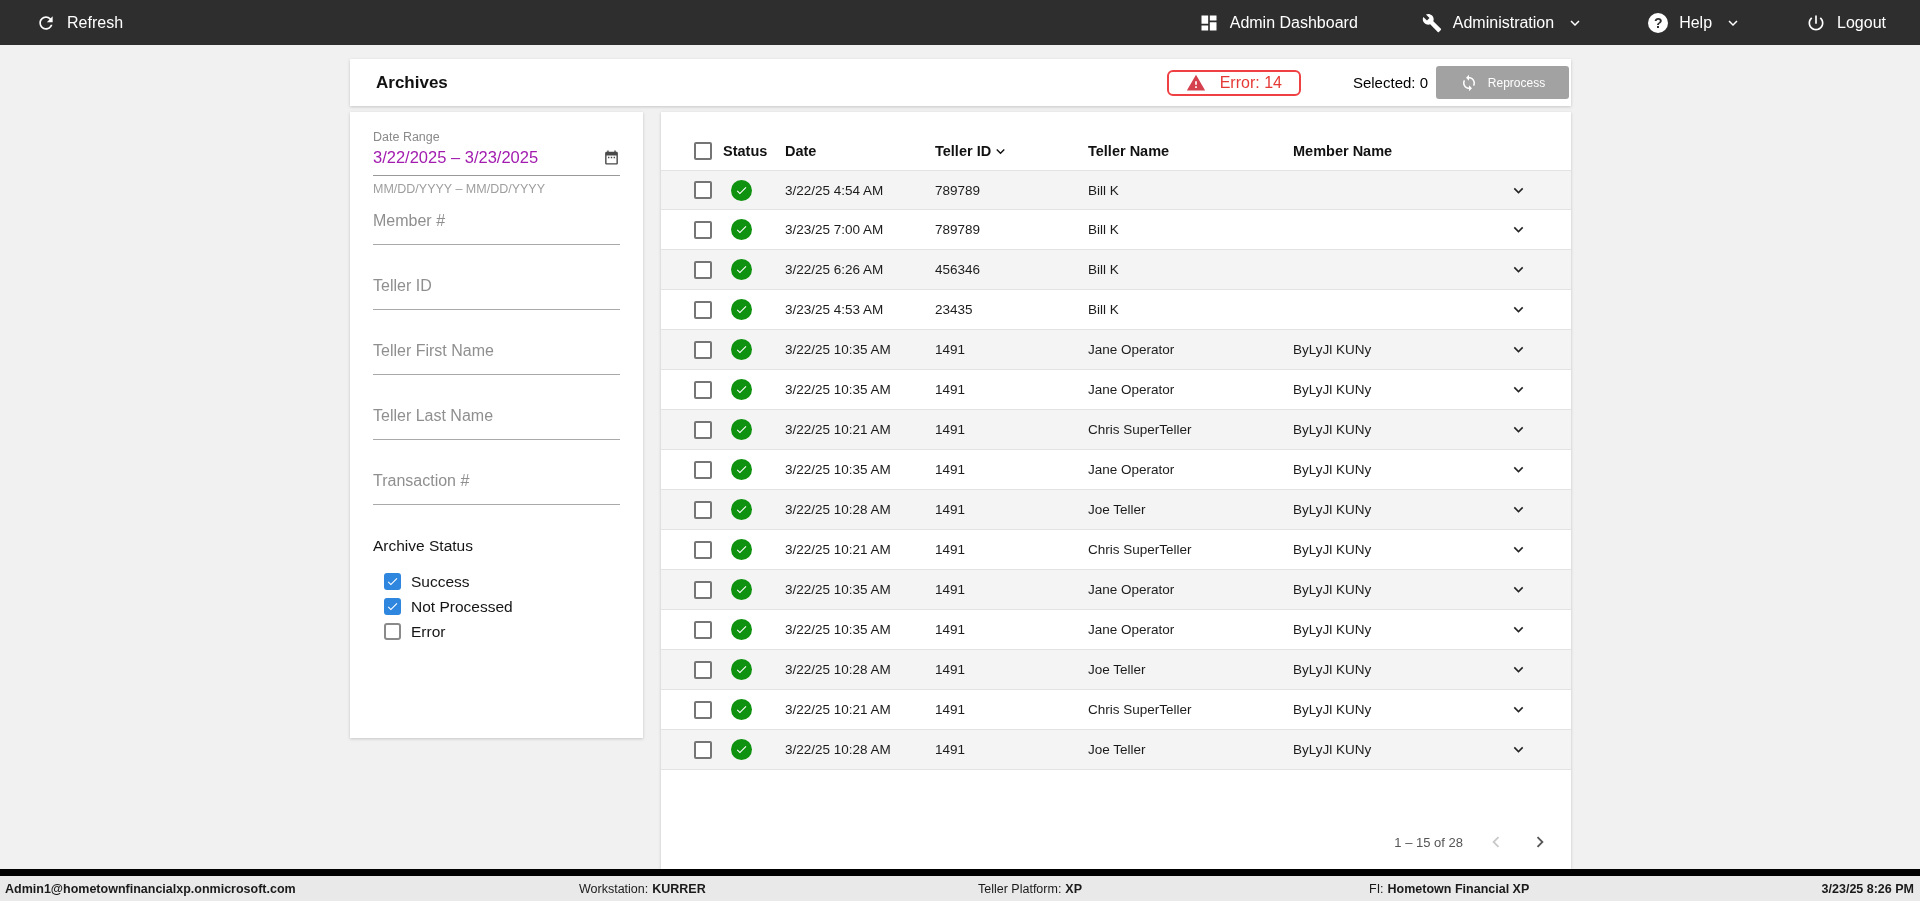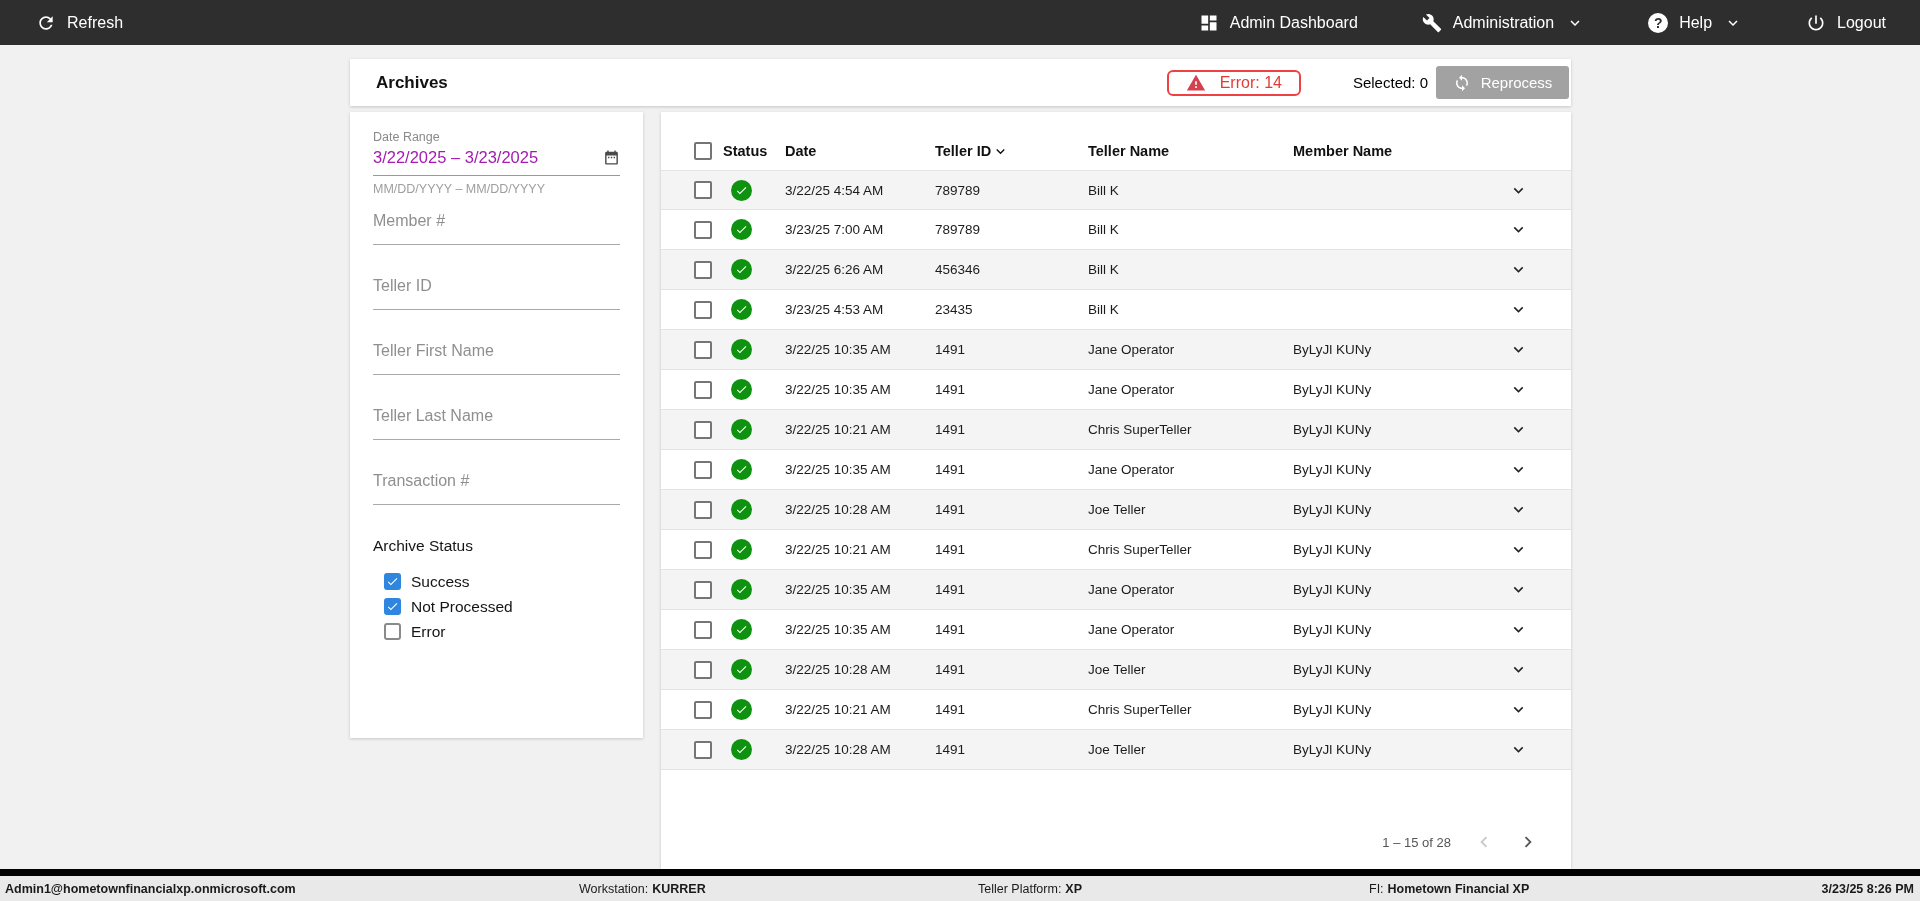--- a/index.html
+++ b/index.html
@@ -39,21 +39,21 @@
   .page-title{font-size:17px;font-weight:bold;color:#111;margin:0;}
   .error-pill{
     margin-left:auto;display:flex;align-items:center;gap:14px;height:26px;
     border:2px solid #ef4043;border-radius:6px;padding:0 17px;background:#fff;
     color:var(--error-red,#e53935);font-size:16px;cursor:pointer;box-sizing:border-box;
   }
   .warn-ic{width:20px;height:20px;fill:#d5404e;display:block;}
   .selected-count{margin-left:52px;font-size:15px;color:#000000;white-space:nowrap;}
   .reprocess{
     margin-left:8px;width:133px;height:33px;border:none;border-radius:3px;
-    background:var(--disabled-gray,#a2a2a2);color:#fff;font-size:15px;
+    background:var(--disabled-gray,#a2a2a2);color:#fff;font-size:12px;
     display:flex;align-items:center;justify-content:center;gap:10px;
   }
   .sync-ic{width:18px;height:18px;fill:#fff;display:block;}
 
   
   .filter-card{position:absolute;left:350px;top:112px;width:293px;height:626px;padding:0 23px;}
   .f-label{display:block;padding-top:18px;font-size:12.5px;color:#8a8a8a;}
   .date-row{
     margin-top:4px;display:flex;align-items:center;justify-content:space-between;
     border-bottom:1px solid #999;padding-bottom:8px;
@@ -107,21 +107,21 @@
   .status-ic{
     width:21px;height:21px;border-radius:50%;background:var(--success-green,#0f9210);
     display:flex;align-items:center;justify-content:center;margin-left:8px;
   }
   .status-ic svg{width:13px;height:13px;fill:#fff;display:block;}
   .th-sort{display:flex;align-items:center;gap:1px;cursor:pointer;}
   .sort-ic{width:17px;height:17px;fill:#111;display:block;}
   .row-chevron{background:none;border:none;padding:0;cursor:pointer;display:flex;}
   .row-chevron svg{width:19px;height:19px;fill:#222;display:block;}
   .pager{
-    position:absolute;right:32px;bottom:16px;display:flex;align-items:center;gap:22px;
+    position:absolute;right:20px;bottom:16px;display:flex;align-items:center;gap:22px;
     font-size:13px;color:#555;
   }
   .pg-btn{background:none;border:none;padding:0;cursor:pointer;display:flex;}
   .pg-btn svg{width:22px;height:22px;fill:#555;display:block;}
   .pg-btn.disabled svg{fill:#c9c9c9;}
 
   
   .statusbar{
     position:absolute;left:0;right:0;bottom:0;height:25px;background:#e9e9e9;
     border-top:7px solid #000000;font-size:12.5px;color:#1a1a1a;

